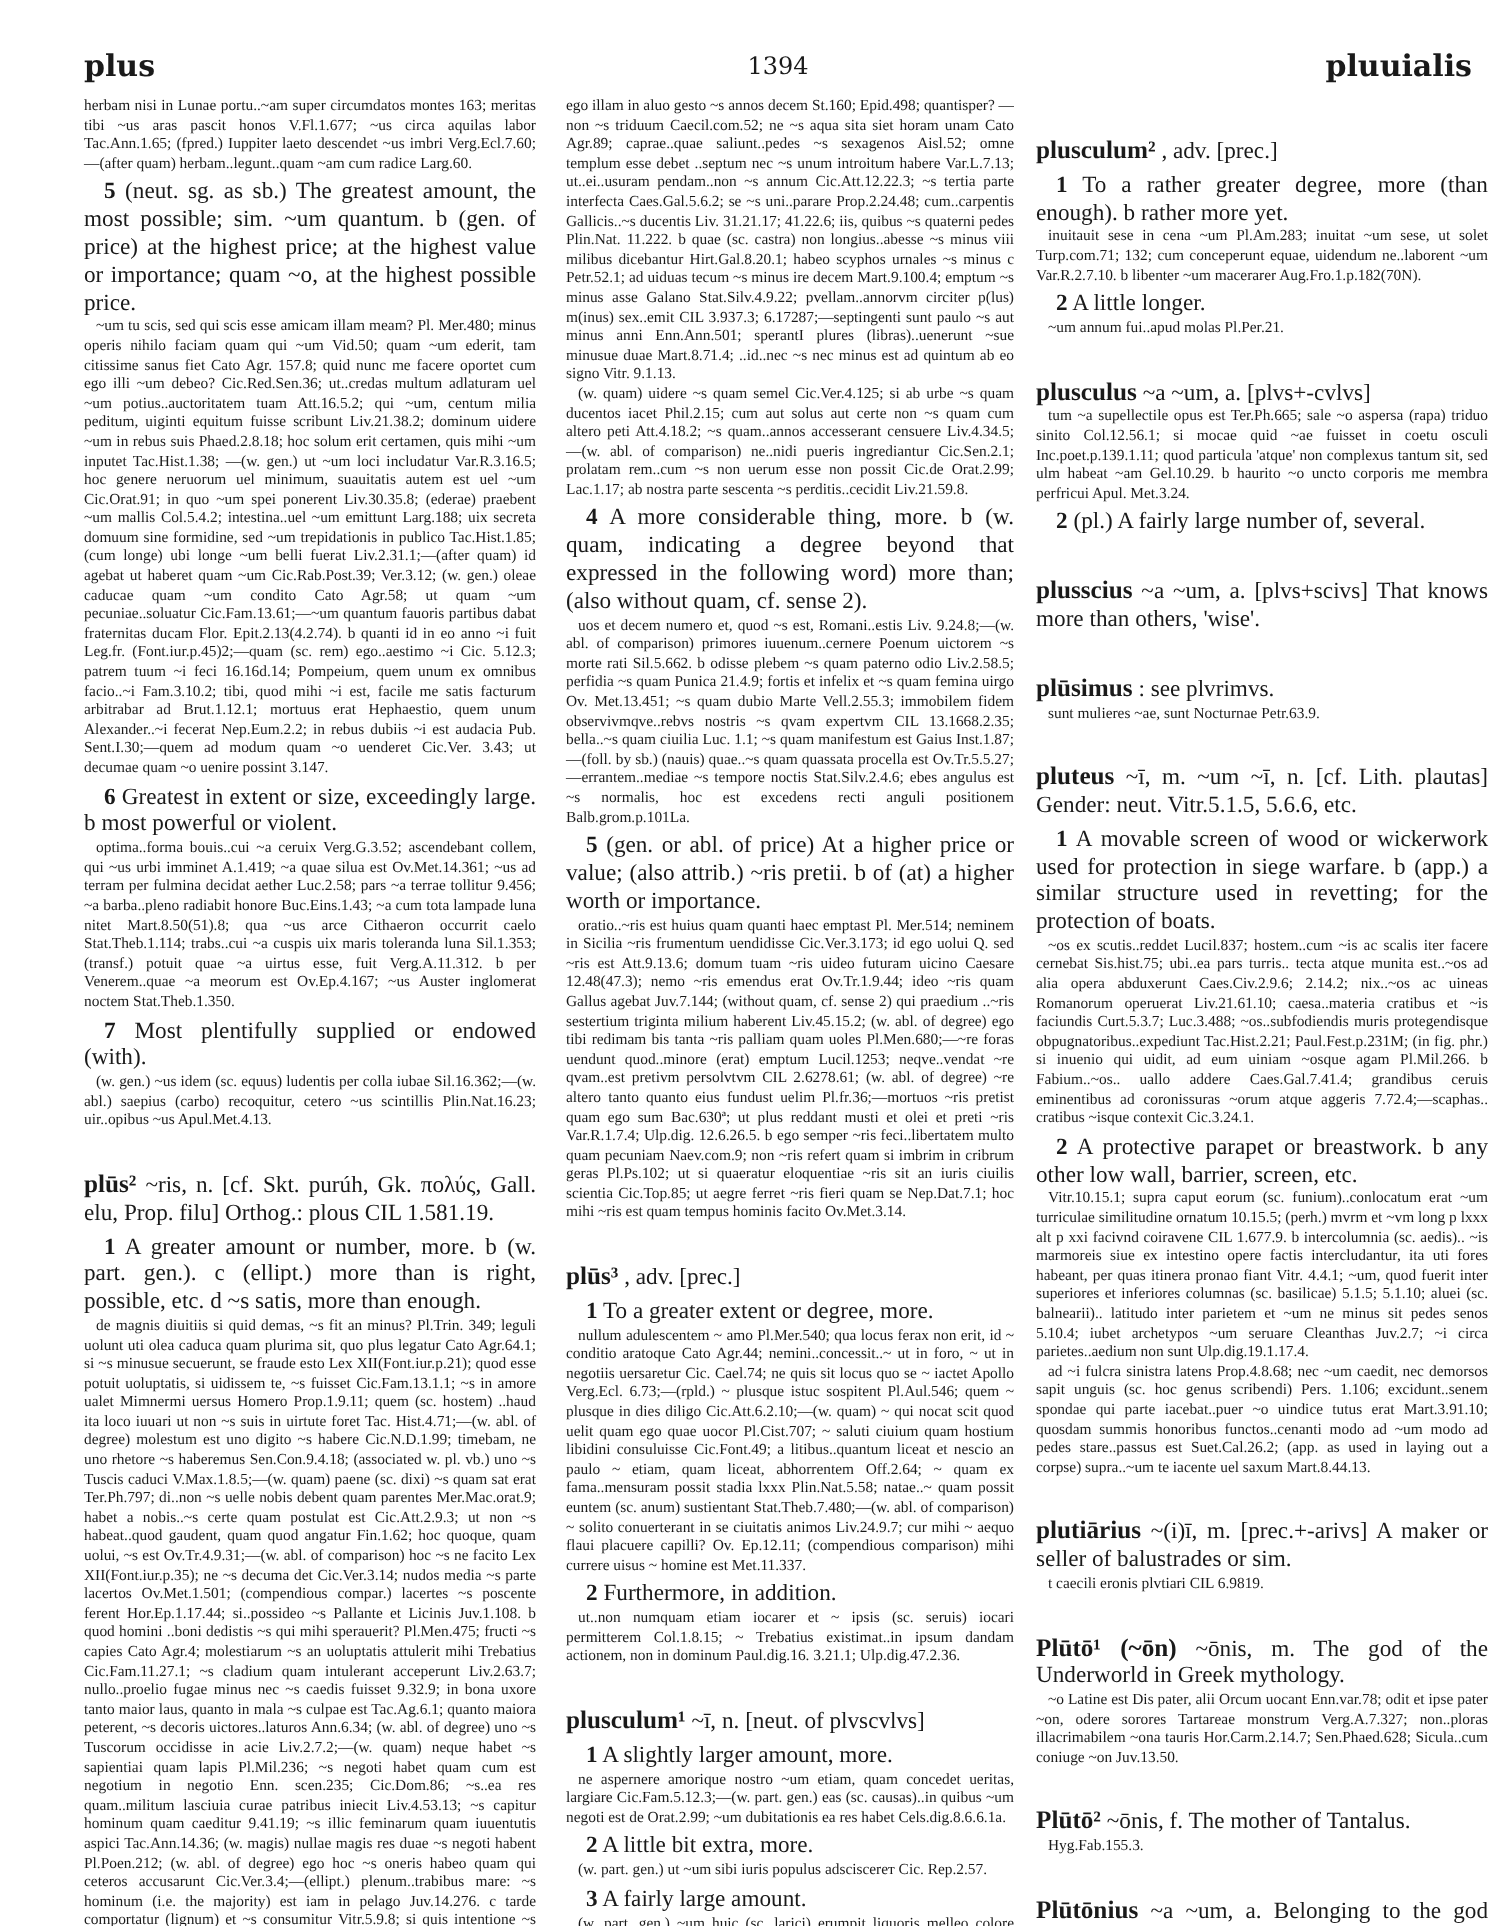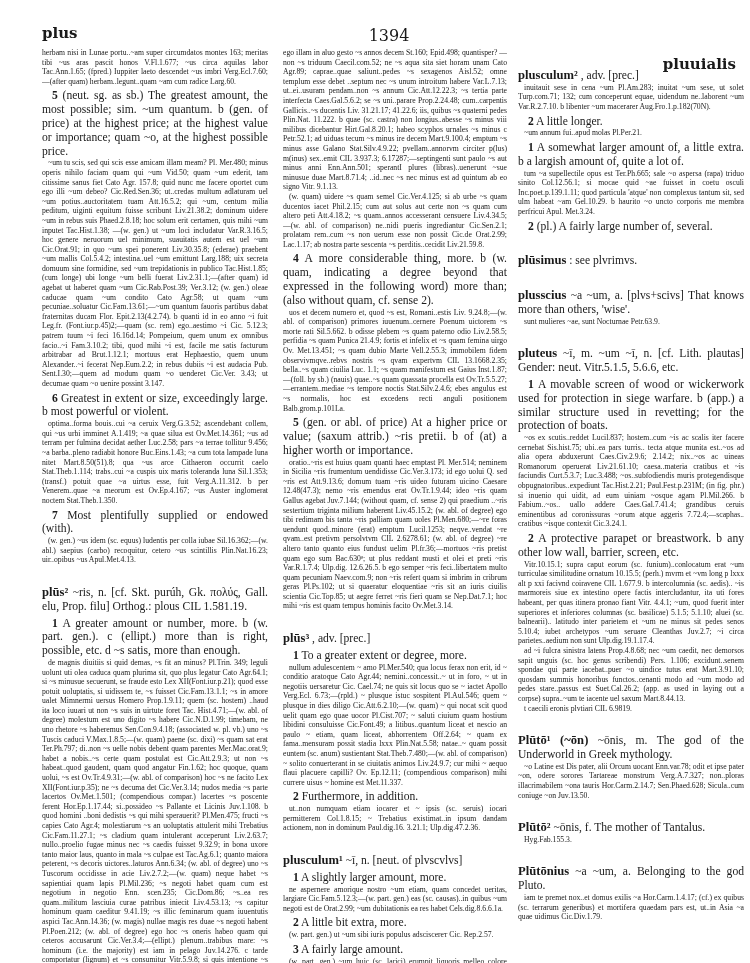--- a/index.html
+++ b/index.html
@@ -5,22 +5,22 @@
   html, body { margin: 0; padding: 0; background: #ffffff; }
   body {
     width: 750px; height: 963px; overflow: hidden; position: relative;
     font-family: "DejaVu Serif", "Liberation Serif", serif; color: #1a1a1a;
   }
   .page { position: absolute; left: 0; top: 0; width: 750px; height: 756px; }
   .running-head {
     position: absolute; top: 24px; left: 42px; right: 14px; height: 20px;
   }
   .rh-left { position: absolute; left: 0; top: 0; font-weight: bold; font-size: 15px; }
-  .rh-center { position: absolute; left: 0; right: 0; text-align: center; top: 2px; font-size: 16px; }
-  .rh-right { position: absolute; right: 0; top: 0; font-weight: bold; font-size: 15px; margin-top: 31px; }
+  .rh-center { position: absolute; left: 0; right: 0; text-align: center; top: 2px; font-size: 12px; }
+  .rh-right { position: absolute; right: 0; top: 0; font-weight: bold; font-size: 15px; }
   .col {
     position: absolute; top: 48px; width: 226px;
     font-family: "Liberation Serif", "DejaVu Serif", serif;
     text-align: justify; hyphens: auto;
   }
   .col-1 { left: 42px; }
   .col-2 { left: 283px; width: 224px; }
   .col-3 { left: 518px; width: 226px; }
   .head { font-size: 11.6px; line-height: 13.8px; margin-top: 21px; }
   .lemma { font-weight: bold; font-size: 12.6px; }
@@ -49,52 +49,54 @@
       <div class="cite">(w. gen.) ~us idem (sc. equus) ludentis per colla iubae Sil.16.362;—(w. abl.) saepius (carbo) recoquitur, cetero ~us scintillis Plin.Nat.16.23; uir..opibus ~us Apul.Met.4.13.</div>
       <div class="head"><span class="lemma">plūs²</span> <span>~ris, n. [cf. Skt. purúh, Gk. πολύς, Gall. elu, Prop. filu] Orthog.: plous CIL 1.581.19.</span></div>
       <div class="sense"><span class="num">1</span> <span>A greater amount or number, more. b (w. part. gen.). c (ellipt.) more than is right, possible, etc. d ~s satis, more than enough.</span></div>
       <div class="cite">de magnis diuitiis si quid demas, ~s fit an minus? Pl.Trin. 349; leguli uolunt uti olea caduca quam plurima sit, quo plus legatur Cato Agr.64.1; si ~s minusue secuerunt, se fraude esto Lex XII(Font.iur.p.21); quod esse potuit uoluptatis, si uidissem te, ~s fuisset Cic.Fam.13.1.1; ~s in amore ualet Mimnermi uersus Homero Prop.1.9.11; quem (sc. hostem) ..haud ita loco iuuari ut non ~s suis in uirtute foret Tac. Hist.4.71;—(w. abl. of degree) molestum est uno digito ~s habere Cic.N.D.1.99; timebam, ne uno rhetore ~s haberemus Sen.Con.9.4.18; (associated w. pl. vb.) uno ~s Tuscis caduci V.Max.1.8.5;—(w. quam) paene (sc. dixi) ~s quam sat erat Ter.Ph.797; di..non ~s uelle nobis debent quam parentes Mer.Mac.orat.9; habet a nobis..~s certe quam postulat est Cic.Att.2.9.3; ut non ~s habeat..quod gaudent, quam quod angatur Fin.1.62; hoc quoque, quam uolui, ~s est Ov.Tr.4.9.31;—(w. abl. of comparison) hoc ~s ne facito Lex XII(Font.iur.p.35); ne ~s decuma det Cic.Ver.3.14; nudos media ~s parte lacertos Ov.Met.1.501; (compendious compar.) lacertes ~s poscente ferent Hor.Ep.1.17.44; si..possideo ~s Pallante et Licinis Juv.1.108. b quod homini ..boni dedistis ~s qui mihi sperauerit? Pl.Men.475; fructi ~s capies Cato Agr.4; molestiarum ~s an uoluptatis attulerit mihi Trebatius Cic.Fam.11.27.1; ~s cladium quam intulerant acceperunt Liv.2.63.7; nullo..proelio fugae minus nec ~s caedis fuisset 9.32.9; in bona uxore tanto maior laus, quanto in mala ~s culpae est Tac.Ag.6.1; quanto maiora peterent, ~s decoris uictores..laturos Ann.6.34; (w. abl. of degree) uno ~s Tuscorum occidisse in acie Liv.2.7.2;—(w. quam) neque habet ~s sapientiai quam lapis Pl.Mil.236; ~s negoti habet quam cum est negotium in negotio Enn. scen.235; Cic.Dom.86; ~s..ea res quam..militum lasciuia curae patribus iniecit Liv.4.53.13; ~s capitur hominum quam caeditur 9.41.19; ~s illic feminarum quam iuuentutis aspici Tac.Ann.14.36; (w. magis) nullae magis res duae ~s negoti habent Pl.Poen.212; (w. abl. of degree) ego hoc ~s oneris habeo quam qui ceteros accusarunt Cic.Ver.3.4;—(ellipt.) plenum..trabibus mare: ~s hominum (i.e. the majority) est iam in pelago Juv.14.276. c tarde comportatur (lignum) et ~s consumitur Vitr.5.9.8; si quis intentione ~s complexus fuerit Gaius Inst.4.53; 4.53ª. d quantum est et ~s satis: superfit Pl.Epid.346; Ter.Hau.198; accede ad ignem hunc, iam calesces ~s satis Eu.85.</div>
     </div>
   <div class="col col-2">
       <div class="cite cont">ego illam in aluo gesto ~s annos decem St.160; Epid.498; quantisper? — non ~s triduum Caecil.com.52; ne ~s aqua sita siet horam unam Cato Agr.89; caprae..quae saliunt..pedes ~s sexagenos Aisl.52; omne templum esse debet ..septum nec ~s unum introitum habere Var.L.7.13; ut..ei..usuram pendam..non ~s annum Cic.Att.12.22.3; ~s tertia parte interfecta Caes.Gal.5.6.2; se ~s uni..parare Prop.2.24.48; cum..carpentis Gallicis..~s ducentis Liv. 31.21.17; 41.22.6; iis, quibus ~s quaterni pedes Plin.Nat. 11.222. b quae (sc. castra) non longius..abesse ~s minus viii milibus dicebantur Hirt.Gal.8.20.1; habeo scyphos urnales ~s minus c Petr.52.1; ad uiduas tecum ~s minus ire decem Mart.9.100.4; emptum ~s minus asse Galano Stat.Silv.4.9.22; pvellam..annorvm circiter p(lus) m(inus) sex..emit CIL 3.937.3; 6.17287;—septingenti sunt paulo ~s aut minus anni Enn.Ann.501; sperantI plures (libras)..uenerunt ~sue minusue duae Mart.8.71.4; ..id..nec ~s nec minus est ad quintum ab eo signo Vitr. 9.1.13.</div>
       <div class="cite">(w. quam) uidere ~s quam semel Cic.Ver.4.125; si ab urbe ~s quam ducentos iacet Phil.2.15; cum aut solus aut certe non ~s quam cum altero peti Att.4.18.2; ~s quam..annos accesserant censuere Liv.4.34.5;—(w. abl. of comparison) ne..nidi pueris ingrediantur Cic.Sen.2.1; prolatam rem..cum ~s non uerum esse non possit Cic.de Orat.2.99; Lac.1.17; ab nostra parte sescenta ~s perditis..cecidit Liv.21.59.8.</div>
       <div class="sense"><span class="num">4</span> <span>A more considerable thing, more. b (w. quam, indicating a degree beyond that expressed in the following word) more than; (also without quam, cf. sense 2).</span></div>
       <div class="cite">uos et decem numero et, quod ~s est, Romani..estis Liv. 9.24.8;—(w. abl. of comparison) primores iuuenum..cernere Poenum uictorem ~s morte rati Sil.5.662. b odisse plebem ~s quam paterno odio Liv.2.58.5; perfidia ~s quam Punica 21.4.9; fortis et infelix et ~s quam femina uirgo Ov. Met.13.451; ~s quam dubio Marte Vell.2.55.3; immobilem fidem observivmqve..rebvs nostris ~s qvam expertvm CIL 13.1668.2.35; bella..~s quam ciuilia Luc. 1.1; ~s quam manifestum est Gaius Inst.1.87;—(foll. by sb.) (nauis) quae..~s quam quassata procella est Ov.Tr.5.5.27; —errantem..mediae ~s tempore noctis Stat.Silv.2.4.6; ebes angulus est ~s normalis, hoc est excedens recti anguli positionem Balb.grom.p.101La.</div>
-      <div class="sense"><span class="num">5</span> <span>(gen. or abl. of price) At a higher price or value; (saxum attrib.) ~ris pretii. b of (at) a higher worth or importance.</span></div>
+      <div class="sense"><span class="num">5</span> <span>(gen. or abl. of price) At a higher price or value; (also attrib.) ~ris pretii. b of (at) a higher worth or importance.</span></div>
       <div class="cite">oratio..~ris est huius quam quanti haec emptast Pl. Mer.514; neminem in Sicilia ~ris frumentum uendidisse Cic.Ver.3.173; id ego uolui Q. sed ~ris est Att.9.13.6; domum tuam ~ris uideo futuram uicino Caesare 12.48(47.3); nemo ~ris emendus erat Ov.Tr.1.9.44; ideo ~ris quam Gallus agebat Juv.7.144; (without quam, cf. sense 2) qui praedium ..~ris sestertium triginta milium haberent Liv.45.15.2; (w. abl. of degree) ego tibi redimam bis tanta ~ris palliam quam uoles Pl.Men.680;—~re foras uendunt quod..minore (erat) emptum Lucil.1253; neqve..vendat ~re qvam..est pretivm persolvtvm CIL 2.6278.61; (w. abl. of degree) ~re altero tanto quanto eius fundust uelim Pl.fr.36;—mortuos ~ris pretist quam ego sum Bac.630ª; ut plus reddant musti et olei et preti ~ris Var.R.1.7.4; Ulp.dig. 12.6.26.5. b ego semper ~ris feci..libertatem multo quam pecuniam Naev.com.9; non ~ris refert quam si imbrim in cribrum geras Pl.Ps.102; ut si quaeratur eloquentiae ~ris sit an iuris ciuilis scientia Cic.Top.85; ut aegre ferret ~ris fieri quam se Nep.Dat.7.1; hoc mihi ~ris est quam tempus hominis facito Ov.Met.3.14.</div>
       <div class="head"><span class="lemma">plūs³</span> <span>, adv. [prec.]</span></div>
       <div class="sense"><span class="num">1</span> <span>To a greater extent or degree, more.</span></div>
       <div class="cite">nullum adulescentem ~ amo Pl.Mer.540; qua locus ferax non erit, id ~ conditio aratoque Cato Agr.44; nemini..concessit..~ ut in foro, ~ ut in negotiis uersaretur Cic. Cael.74; ne quis sit locus quo se ~ iactet Apollo Verg.Ecl. 6.73;—(rpld.) ~ plusque istuc sospitent Pl.Aul.546; quem ~ plusque in dies diligo Cic.Att.6.2.10;—(w. quam) ~ qui nocat scit quod uelit quam ego quae uocor Pl.Cist.707; ~ saluti ciuium quam hostium libidini consuluisse Cic.Font.49; a litibus..quantum liceat et nescio an paulo ~ etiam, quam liceat, abhorrentem Off.2.64; ~ quam ex fama..mensuram possit stadia lxxx Plin.Nat.5.58; natae..~ quam possit euntem (sc. anum) sustientant Stat.Theb.7.480;—(w. abl. of comparison) ~ solito conuerterant in se ciuitatis animos Liv.24.9.7; cur mihi ~ aequo flaui placuere capilli? Ov. Ep.12.11; (compendious comparison) mihi currere uisus ~ homine est Met.11.337.</div>
       <div class="sense"><span class="num">2</span> <span>Furthermore, in addition.</span></div>
       <div class="cite">ut..non numquam etiam iocarer et ~ ipsis (sc. seruis) iocari permitterem Col.1.8.15; ~ Trebatius existimat..in ipsum dandam actionem, non in dominum Paul.dig.16. 3.21.1; Ulp.dig.47.2.36.</div>
       <div class="head"><span class="lemma">plusculum¹</span> <span>~ī, n. [neut. of plvscvlvs]</span></div>
       <div class="sense"><span class="num">1</span> <span>A slightly larger amount, more.</span></div>
       <div class="cite">ne aspernere amorique nostro ~um etiam, quam concedet ueritas, largiare Cic.Fam.5.12.3;—(w. part. gen.) eas (sc. causas)..in quibus ~um negoti est de Orat.2.99; ~um dubitationis ea res habet Cels.dig.8.6.6.1a.</div>
       <div class="sense"><span class="num">2</span> <span>A little bit extra, more.</span></div>
       <div class="cite">(w. part. gen.) ut ~um sibi iuris populus adsciscerет Cic. Rep.2.57.</div>
       <div class="sense"><span class="num">3</span> <span>A fairly large amount.</span></div>
       <div class="cite">(w. part. gen.) ~um huic (sc. larici) erumpit liquoris melleo colore Plin.Nat.16.43; sic..terrae ~um..fama porrecta peruagatur Apul.Met.4.29.</div>
     </div>
   <div class="col col-3">
       <div class="head"><span class="lemma">plusculum²</span> <span>, adv. [prec.]</span></div>
+      <div class="sense"><span class="num">1</span> <span>To a rather greater degree, more (than enough). b rather more yet.</span></div>
       <div class="cite">inuitauit sese in cena ~um Pl.Am.283; inuitat ~um sese, ut solet Turp.com.71; 132; cum conceperunt equae, uidendum ne..laborent ~um Var.R.2.7.10. b libenter ~um macerarer Aug.Fro.1.p.182(70N).</div>
       <div class="sense"><span class="num">2</span> <span>A little longer.</span></div>
       <div class="cite">~um annum fui..apud molas Pl.Per.21.</div>
-      <div class="sense"><span class="num">1</span> <span>A somewhat larger amount of, a little extra. b a largish amount of, quite a lot of.</span></div>
+      <div class="head"><span class="lemma">plusculus</span> <span>~a ~um, a. [plvs+-cvlvs]</span></div>
       <div class="cite">tum ~a supellectile opus est Ter.Ph.665; sale ~o aspersa (rapa) triduo sinito Col.12.56.1; si mocae quid ~ae fuisset in coetu osculi Inc.poet.p.139.1.11; quod particula 'atque' non complexus tantum sit, sed ulm habeat ~am Gel.10.29. b haurito ~o uncto corporis me membra perfricui Apul. Met.3.24.</div>
       <div class="sense"><span class="num">2</span> <span>(pl.) A fairly large number of, several.</span></div>
+      <div class="head"><span class="lemma">plusscius</span> <span>~a ~um, a. [plvs+scivs] That knows more than others, 'wise'.</span></div>
       <div class="head"><span class="lemma">plūsimus</span> <span>: see plvrimvs.</span></div>
-      <div class="head"><span class="lemma">plusscius</span> <span>~a ~um, a. [plvs+scivs] That knows more than others, 'wise'.</span></div>
       <div class="cite">sunt mulieres ~ae, sunt Nocturnae Petr.63.9.</div>
       <div class="head"><span class="lemma">pluteus</span> <span>~ī, m. ~um ~ī, n. [cf. Lith. plautas] Gender: neut. Vitr.5.1.5, 5.6.6, etc.</span></div>
       <div class="sense"><span class="num">1</span> <span>A movable screen of wood or wickerwork used for protection in siege warfare. b (app.) a similar structure used in revetting; for the protection of boats.</span></div>
       <div class="cite">~os ex scutis..reddet Lucil.837; hostem..cum ~is ac scalis iter facere cernebat Sis.hist.75; ubi..ea pars turris.. tecta atque munita est..~os ad alia opera abduxerunt Caes.Civ.2.9.6; 2.14.2; nix..~os ac uineas Romanorum operuerat Liv.21.61.10; caesa..materia cratibus et ~is faciundis Curt.5.3.7; Luc.3.488; ~os..subfodiendis muris protegendisque obpugnatoribus..expediunt Tac.Hist.2.21; Paul.Fest.p.231M; (in fig. phr.) si inuenio qui uidit, ad eum uiniam ~osque agam Pl.Mil.266. b Fabium..~os.. uallo addere Caes.Gal.7.41.4; grandibus ceruis eminentibus ad coronissuras ~orum atque aggeris 7.72.4;—scaphas.. cratibus ~isque contexit Cic.3.24.1.</div>
       <div class="sense"><span class="num">2</span> <span>A protective parapet or breastwork. b any other low wall, barrier, screen, etc.</span></div>
       <div class="cite">Vitr.10.15.1; supra caput eorum (sc. funium)..conlocatum erat ~um turriculae similitudine ornatum 10.15.5; (perh.) mvrm et ~vm long p lxxx alt p xxi facivnd coiravene CIL 1.677.9. b intercolumnia (sc. aedis).. ~is marmoreis siue ex intestino opere factis intercludantur, ita uti fores habeant, per quas itinera pronao fiant Vitr. 4.4.1; ~um, quod fuerit inter superiores et inferiores columnas (sc. basilicae) 5.1.5; 5.1.10; aluei (sc. balnearii).. latitudo inter parietem et ~um ne minus sit pedes senos 5.10.4; iubet archetypos ~um seruare Cleanthas Juv.2.7; ~i circa parietes..aedium non sunt Ulp.dig.19.1.17.4.</div>
       <div class="cite">ad ~i fulcra sinistra latens Prop.4.8.68; nec ~um caedit, nec demorsos sapit unguis (sc. hoc genus scribendi) Pers. 1.106; excidunt..senem spondae qui parte iacebat..puer ~o uindice tutus erat Mart.3.91.10; quosdam summis honoribus functos..cenanti modo ad ~um modo ad pedes stare..passus est Suet.Cal.26.2; (app. as used in laying out a corpse) supra..~um te iacente uel saxum Mart.8.44.13.</div>
+      <div class="head"><span class="lemma">plutiārius</span> <span>~(i)ī, m. [prec.+-arivs] A maker or seller of balustrades or sim.</span></div>
       <div class="cite">t caecili eronis plvtiari CIL 6.9819.</div>
       <div class="head"><span class="lemma">Plūtō¹ (~ōn)</span> <span>~ōnis, m. The god of the Underworld in Greek mythology.</span></div>
       <div class="cite">~o Latine est Dis pater, alii Orcum uocant Enn.var.78; odit et ipse pater ~on, odere sorores Tartareae monstrum Verg.A.7.327; non..ploras illacrimabilem ~ona tauris Hor.Carm.2.14.7; Sen.Phaed.628; Sicula..cum coniuge ~on Juv.13.50.</div>
       <div class="head"><span class="lemma">Plūtō²</span> <span>~ōnis, f. The mother of Tantalus.</span></div>
       <div class="cite">Hyg.Fab.155.3.</div>
       <div class="head"><span class="lemma">Plūtōnius</span> <span>~a ~um, a. Belonging to the god Pluto.</span></div>
       <div class="cite">iam te premet nox..et domus exilis ~a Hor.Carm.1.4.17; (cf.) ex quibus (sc. terrarum generibus) et mortifera quaedam pars est, ut..in Asia ~a quae uidimus Cic.Div.1.79.</div>
     </div>
 </div>
 

